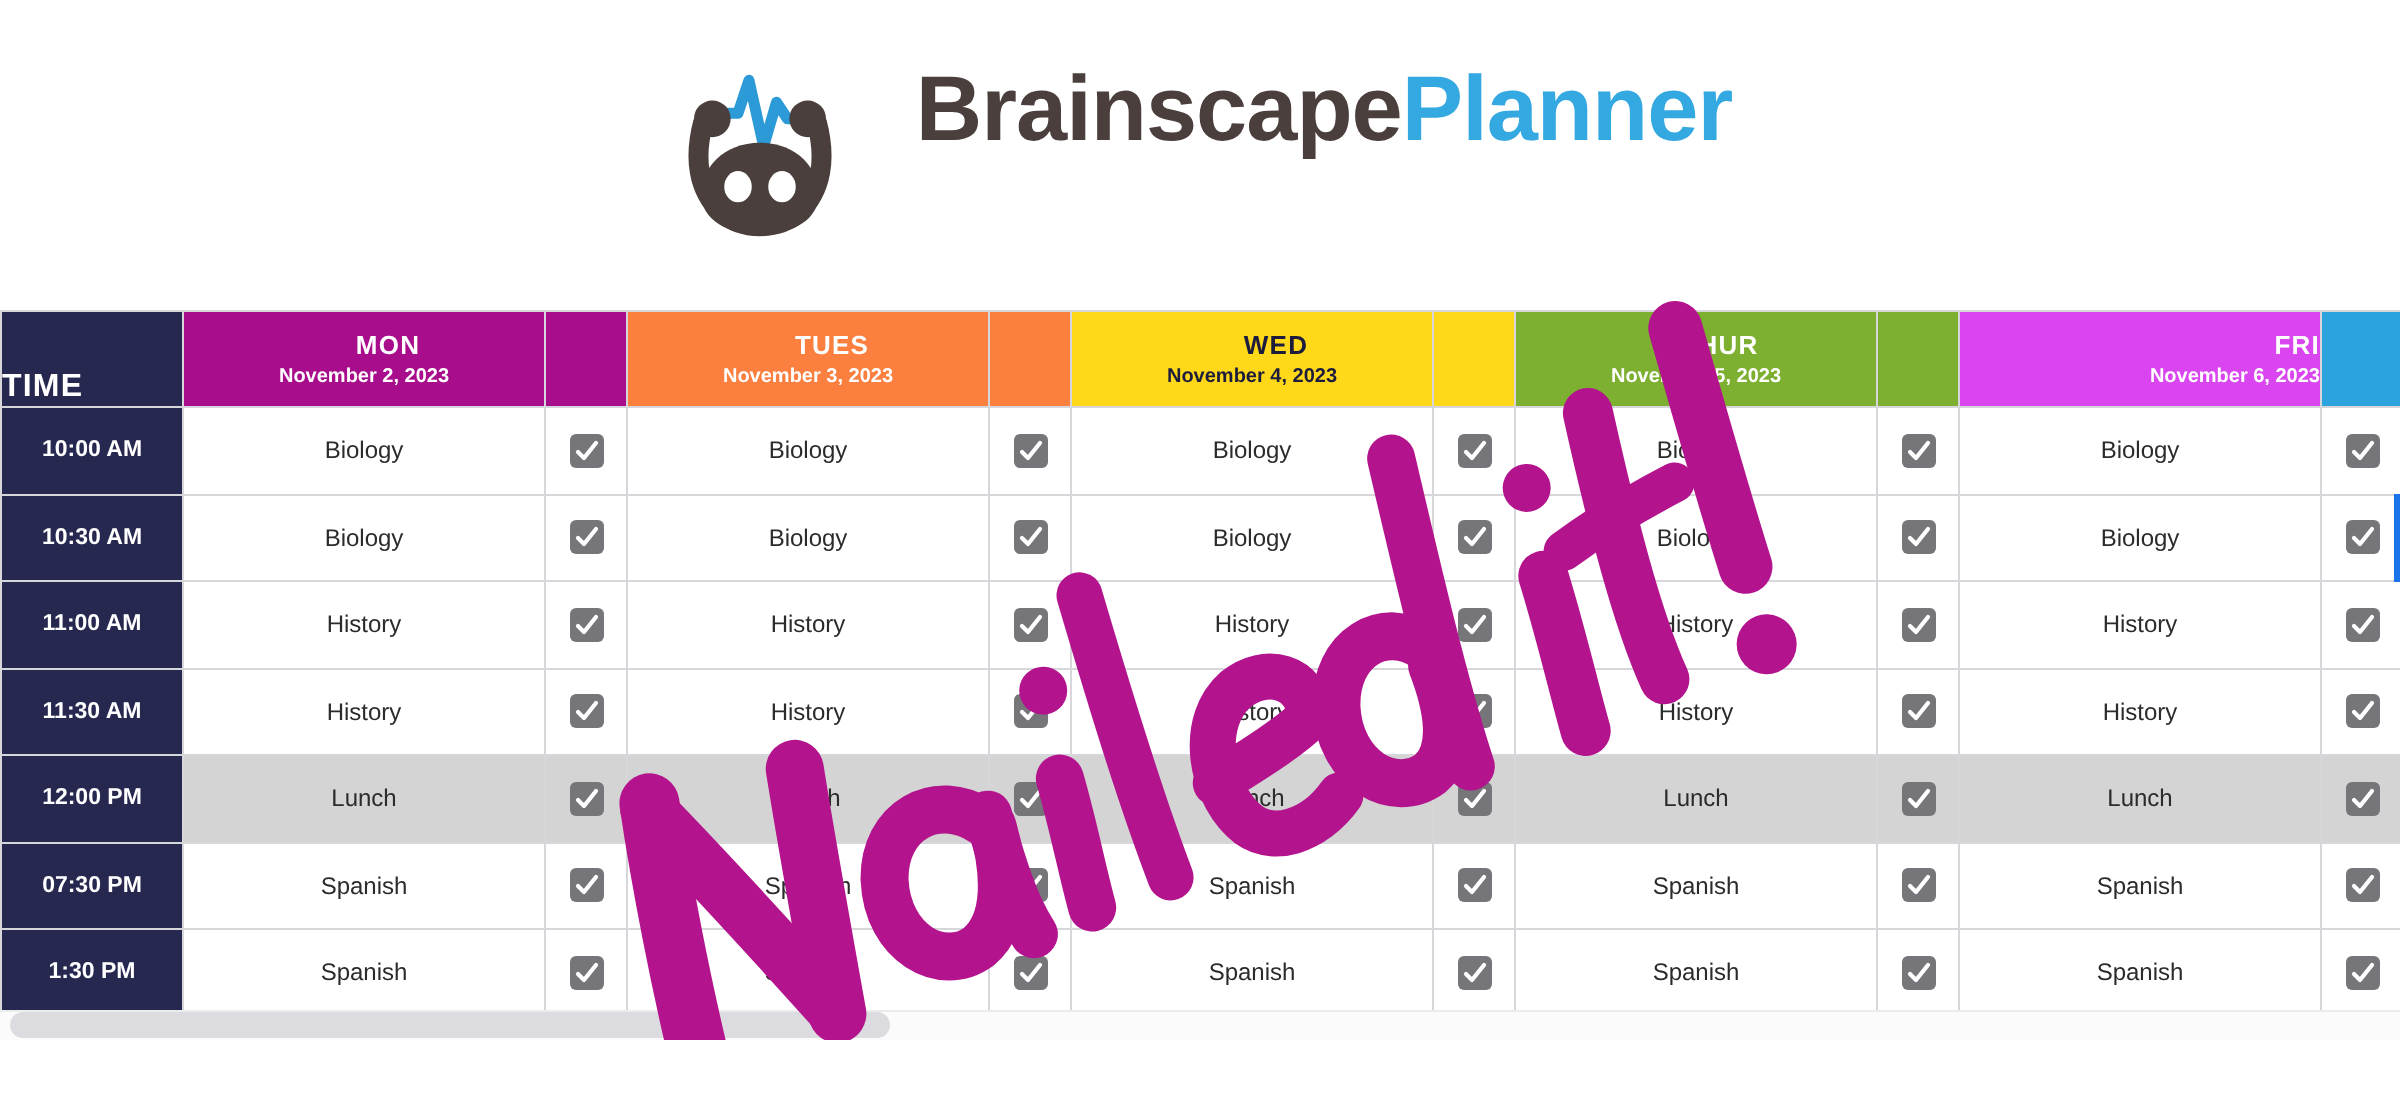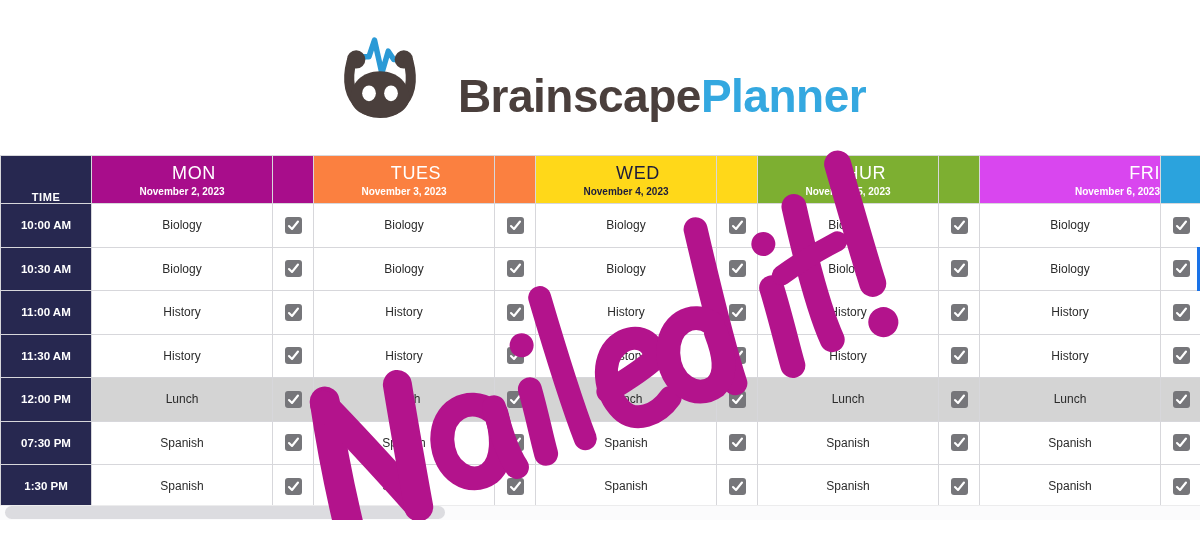--- a/index.html
+++ b/index.html
@@ -18,21 +18,21 @@
   
   .brand-header {
     height: 155px;
     display: flex;
     align-items: center;
     justify-content: center;
     background: #ffffff;
   }
   .brand-lockup {
     display: flex;
-    align-items: flex-end;
+    align-items: flex-start;
     gap: 32px;
     margin-top: -6px;
   }
   .brand-mark {
     width: 92px;
     height: 88px;
     flex: none;
     display: block;
   }
   .brand-wordmark {
@@ -68,41 +68,41 @@
   col.c-time  { width: 91px; }
   col.c-day   { width: 181px; }
   col.c-check { width: 41px; }
   col.c-lastcheck { width: 41px; }
 
   
   tr.head-row { height: 48px; }
   th.head-time {
     background: #272850;
     color: #ffffff;
-    font-size: 11px;
+    font-size: 16px;
     font-weight: bold;
     letter-spacing: 0.6px;
     vertical-align: bottom;
     padding-bottom: 9px;
     border-color: #272850;
-    text-align: center;
+    text-align: left;
   }
   th.head-day {
     text-align: center;
     vertical-align: middle;
     border-left-color: rgba(255,255,255,0.35);
     border-right-width: 0;
   }
   th.head-pad {
     border-left-width: 0;
     border-right-color: #d7d7db;
   }
   .head-dow {
-    font-size: 18px;
-    font-weight: normal;
+    font-size: 13px;
+    font-weight: bold;
     letter-spacing: 0.6px;
     line-height: 1.35;
     padding-left: 24px;
   }
   .head-date {
     font-size: 10px;
     font-weight: bold;
     line-height: 1.35;
   }
 

